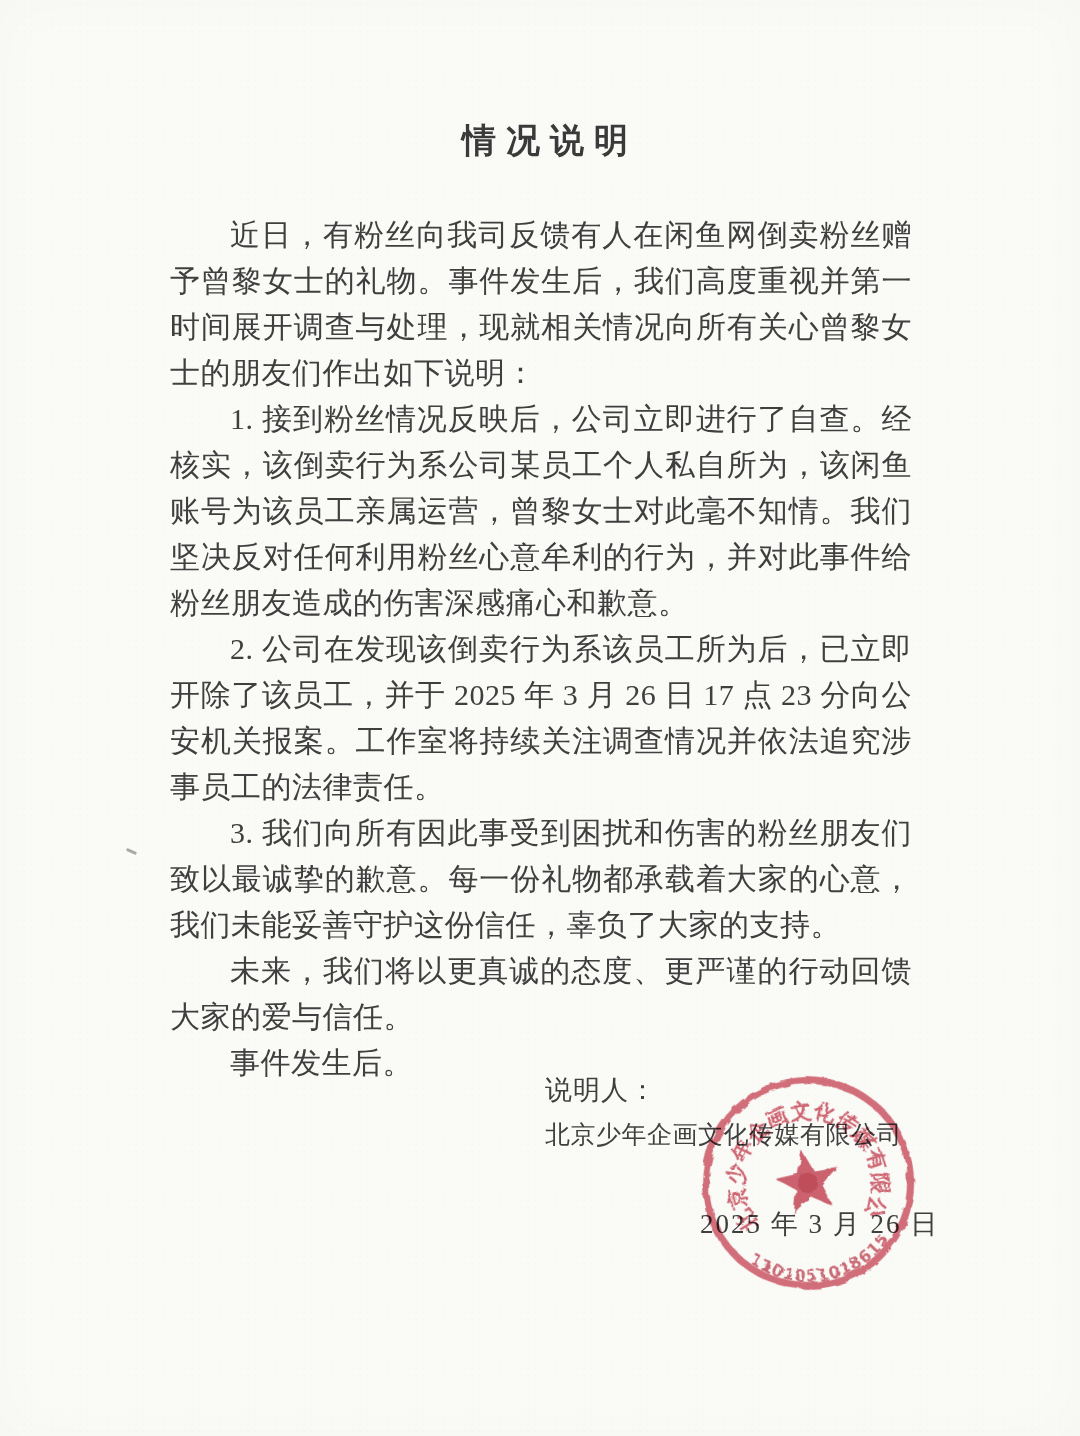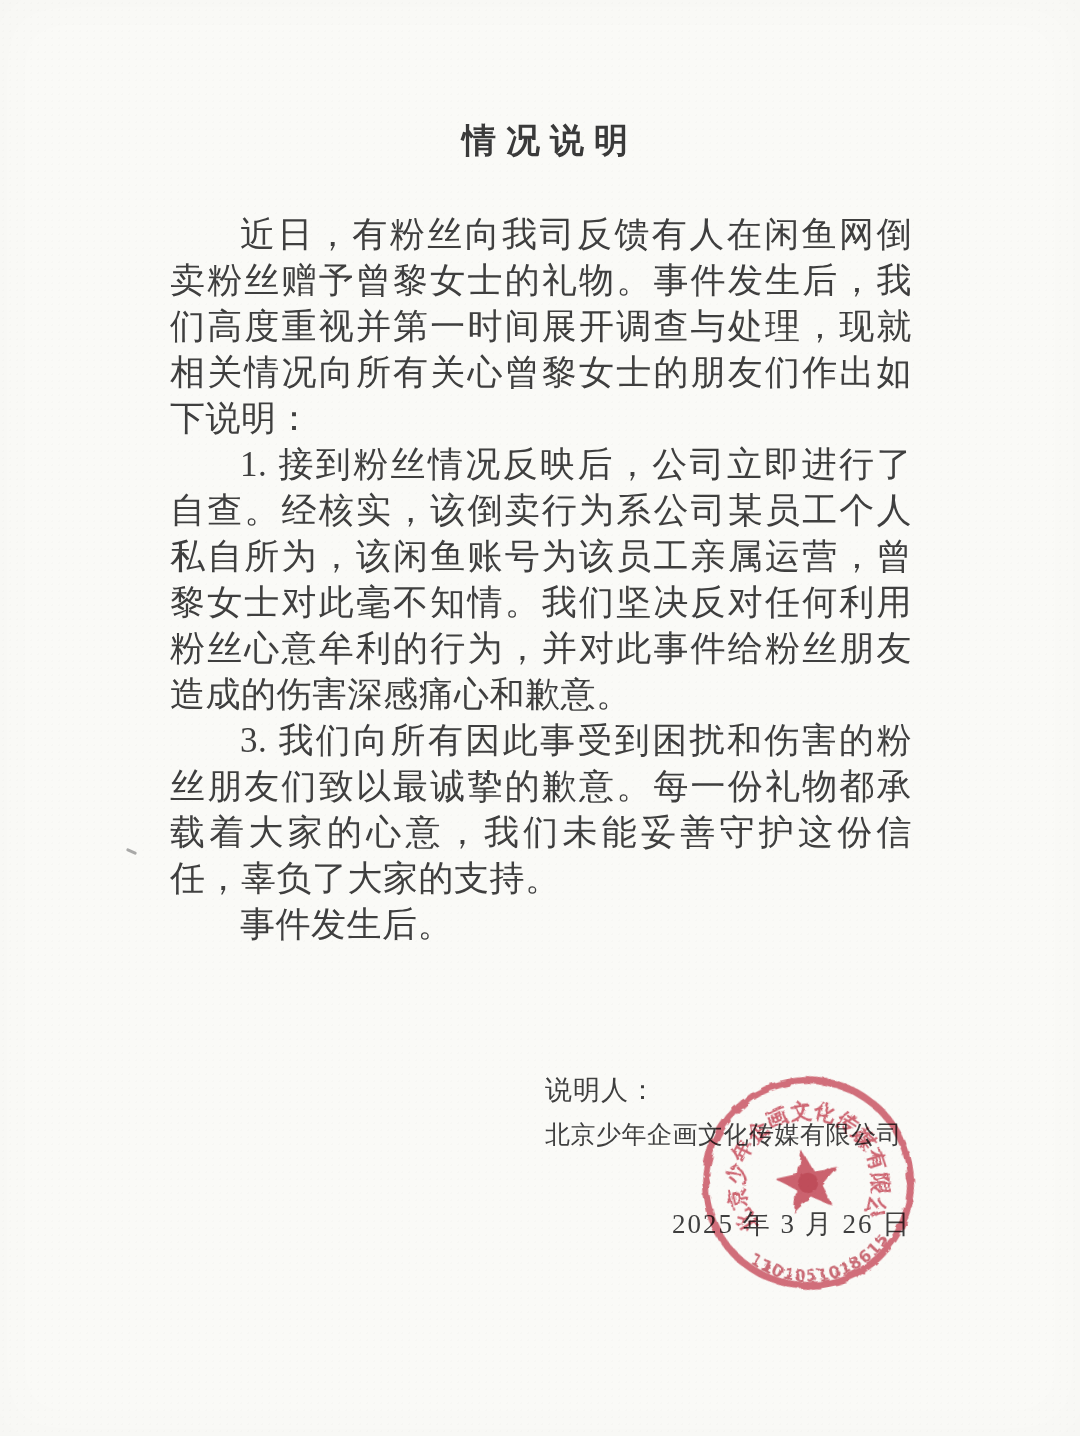--- a/index.html
+++ b/index.html
@@ -16,38 +16,38 @@
   }
   .doc-title{
     position:absolute;top:118px;left:0;width:1080px;
     margin:0;text-align:center;
     font-size:34px;font-weight:700;letter-spacing:10px;
     transform:translateX(10px);
     color:#3a3a3a;
   }
   .doc-body{
     position:absolute;top:212px;left:170px;width:742px;
-    font-size:35px;line-height:46px;letter-spacing:0.5px;
+    font-size:30px;line-height:46px;letter-spacing:0.5px;
     text-align:justify;
     color:#3f3f3f;
   }
   .doc-body p{margin:0;text-indent:2em;}
   .doc-body p.indent-3{text-indent:3em;}
   .sig-label{
     position:absolute;top:1072px;left:545px;
     font-size:27px;letter-spacing:1px;color:#3f3f3f;
   }
   .sig-company{
     position:absolute;top:1118px;left:545px;
     font-size:25px;letter-spacing:0.5px;color:#3f3f3f;
     z-index:2;
     text-align:right;
   }
   .sig-date{
-    position:absolute;top:1206px;left:672px;
+    position:absolute;top:1206px;left:700px;
     font-size:27px;letter-spacing:2px;color:#3f3f3f;
     z-index:2;
     text-align:right;
   }
   .seal{
     position:absolute;top:1051px;left:676px;
     width:264px;height:264px;
     mix-blend-mode:multiply;
     opacity:0.88;
     z-index:3;
@@ -72,21 +72,23 @@
 </head>
 <body>
 
 <div class="page">
 
   <h1 class="doc-title">情况说明</h1>
 
   <div class="doc-body">
     <p>近日，有粉丝向我司反馈有人在闲鱼网倒卖粉丝赠予曾黎女士的礼物。事件发生后，我们高度重视并第一时间展开调查与处理，现就相关情况向所有关心曾黎女士的朋友们作出如下说明：</p>
     <p>1. 接到粉丝情况反映后，公司立即进行了自查。经核实，该倒卖行为系公司某员工个人私自所为，该闲鱼账号为该员工亲属运营，曾黎女士对此毫不知情。我们坚决反对任何利用粉丝心意牟利的行为，并对此事件给粉丝朋友造成的伤害深感痛心和歉意。</p>
+    <p>2. 公司在发现该倒卖行为系该员工所为后，已立即开除了该员工，并于 2025 年 3 月 26 日 17 点 23 分向公安机关报案。工作室将持续关注调查情况并依法追究涉事员工的法律责任。</p>
     <p>3. 我们向所有因此事受到困扰和伤害的粉丝朋友们致以最诚挚的歉意。每一份礼物都承载着大家的心意，我们未能妥善守护这份信任，辜负了大家的支持。</p>
+    <p>未来，我们将以更真诚的态度、更严谨的行动回馈大家的爱与信任。</p>
     <p>事件发生后。</p>
   </div>
 
   <div class="sig-label">说明人：</div>
   <div class="sig-company">北京少年企画文化传媒有限公司</div>
   <div class="sig-date">2025 年 3 月 26 日</div>
 
   <div class="seal">
     <svg viewBox="0 0 260 260" xmlns="http://www.w3.org/2000/svg">
       <defs>

